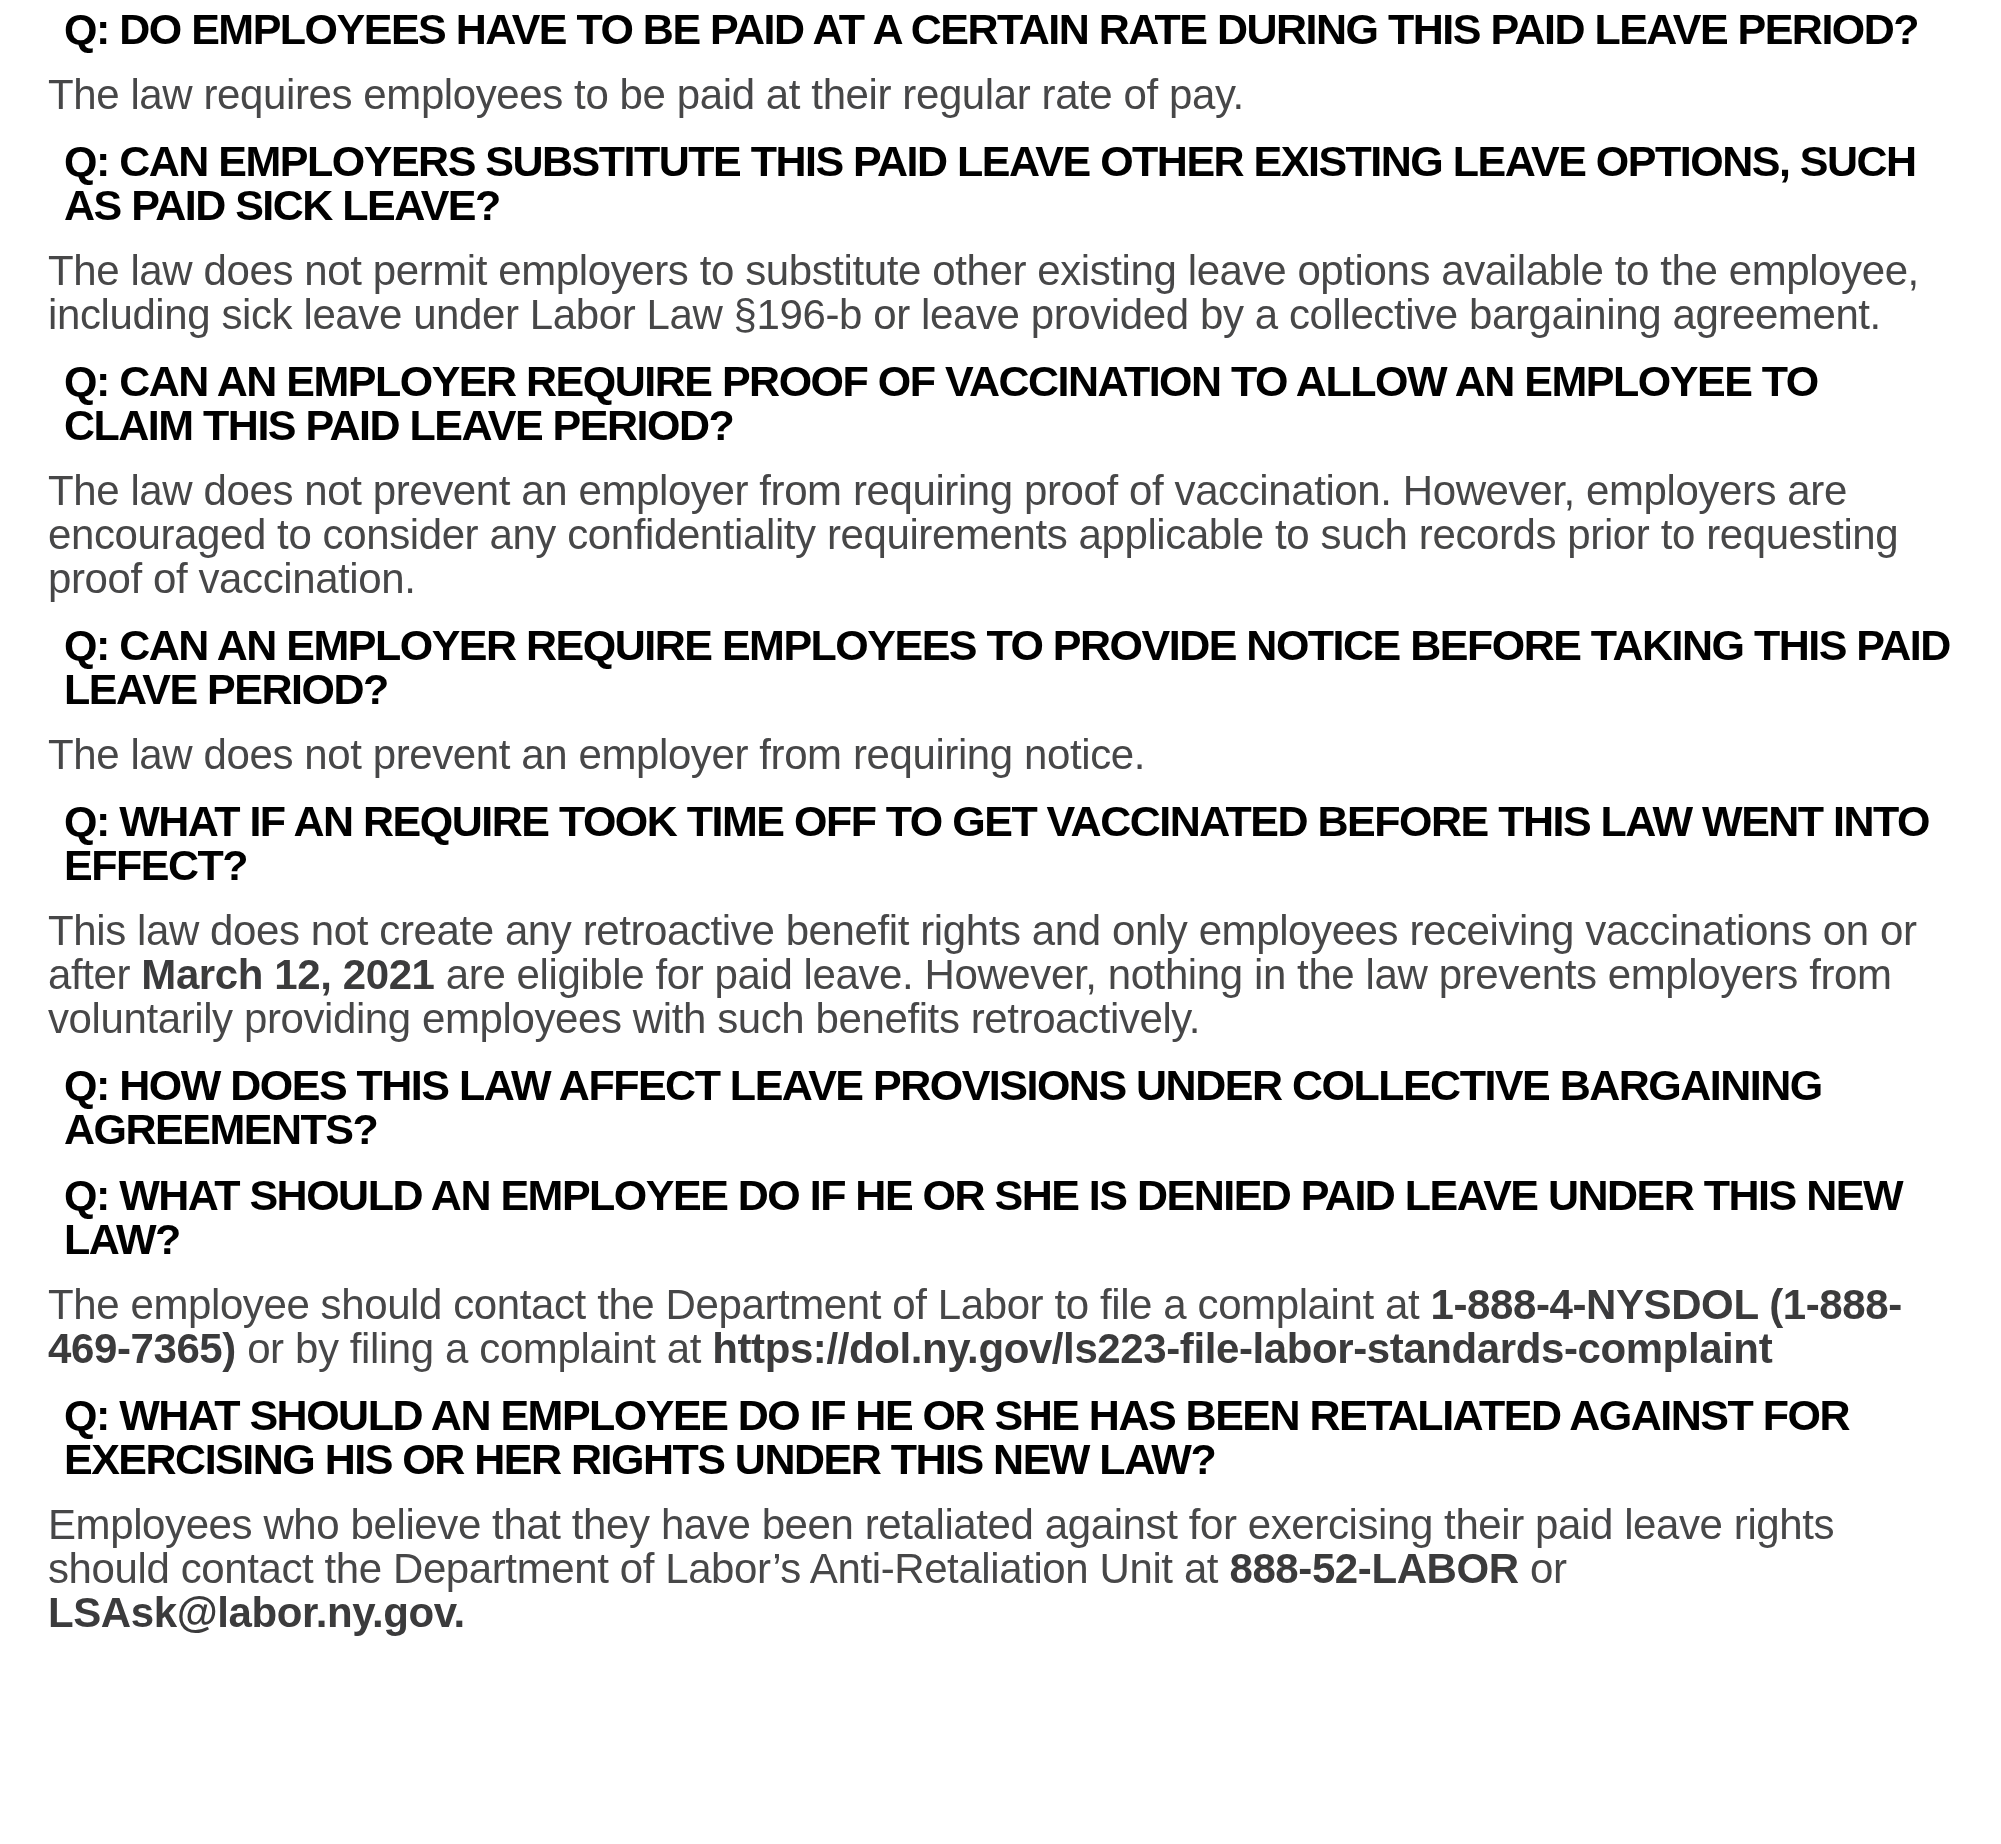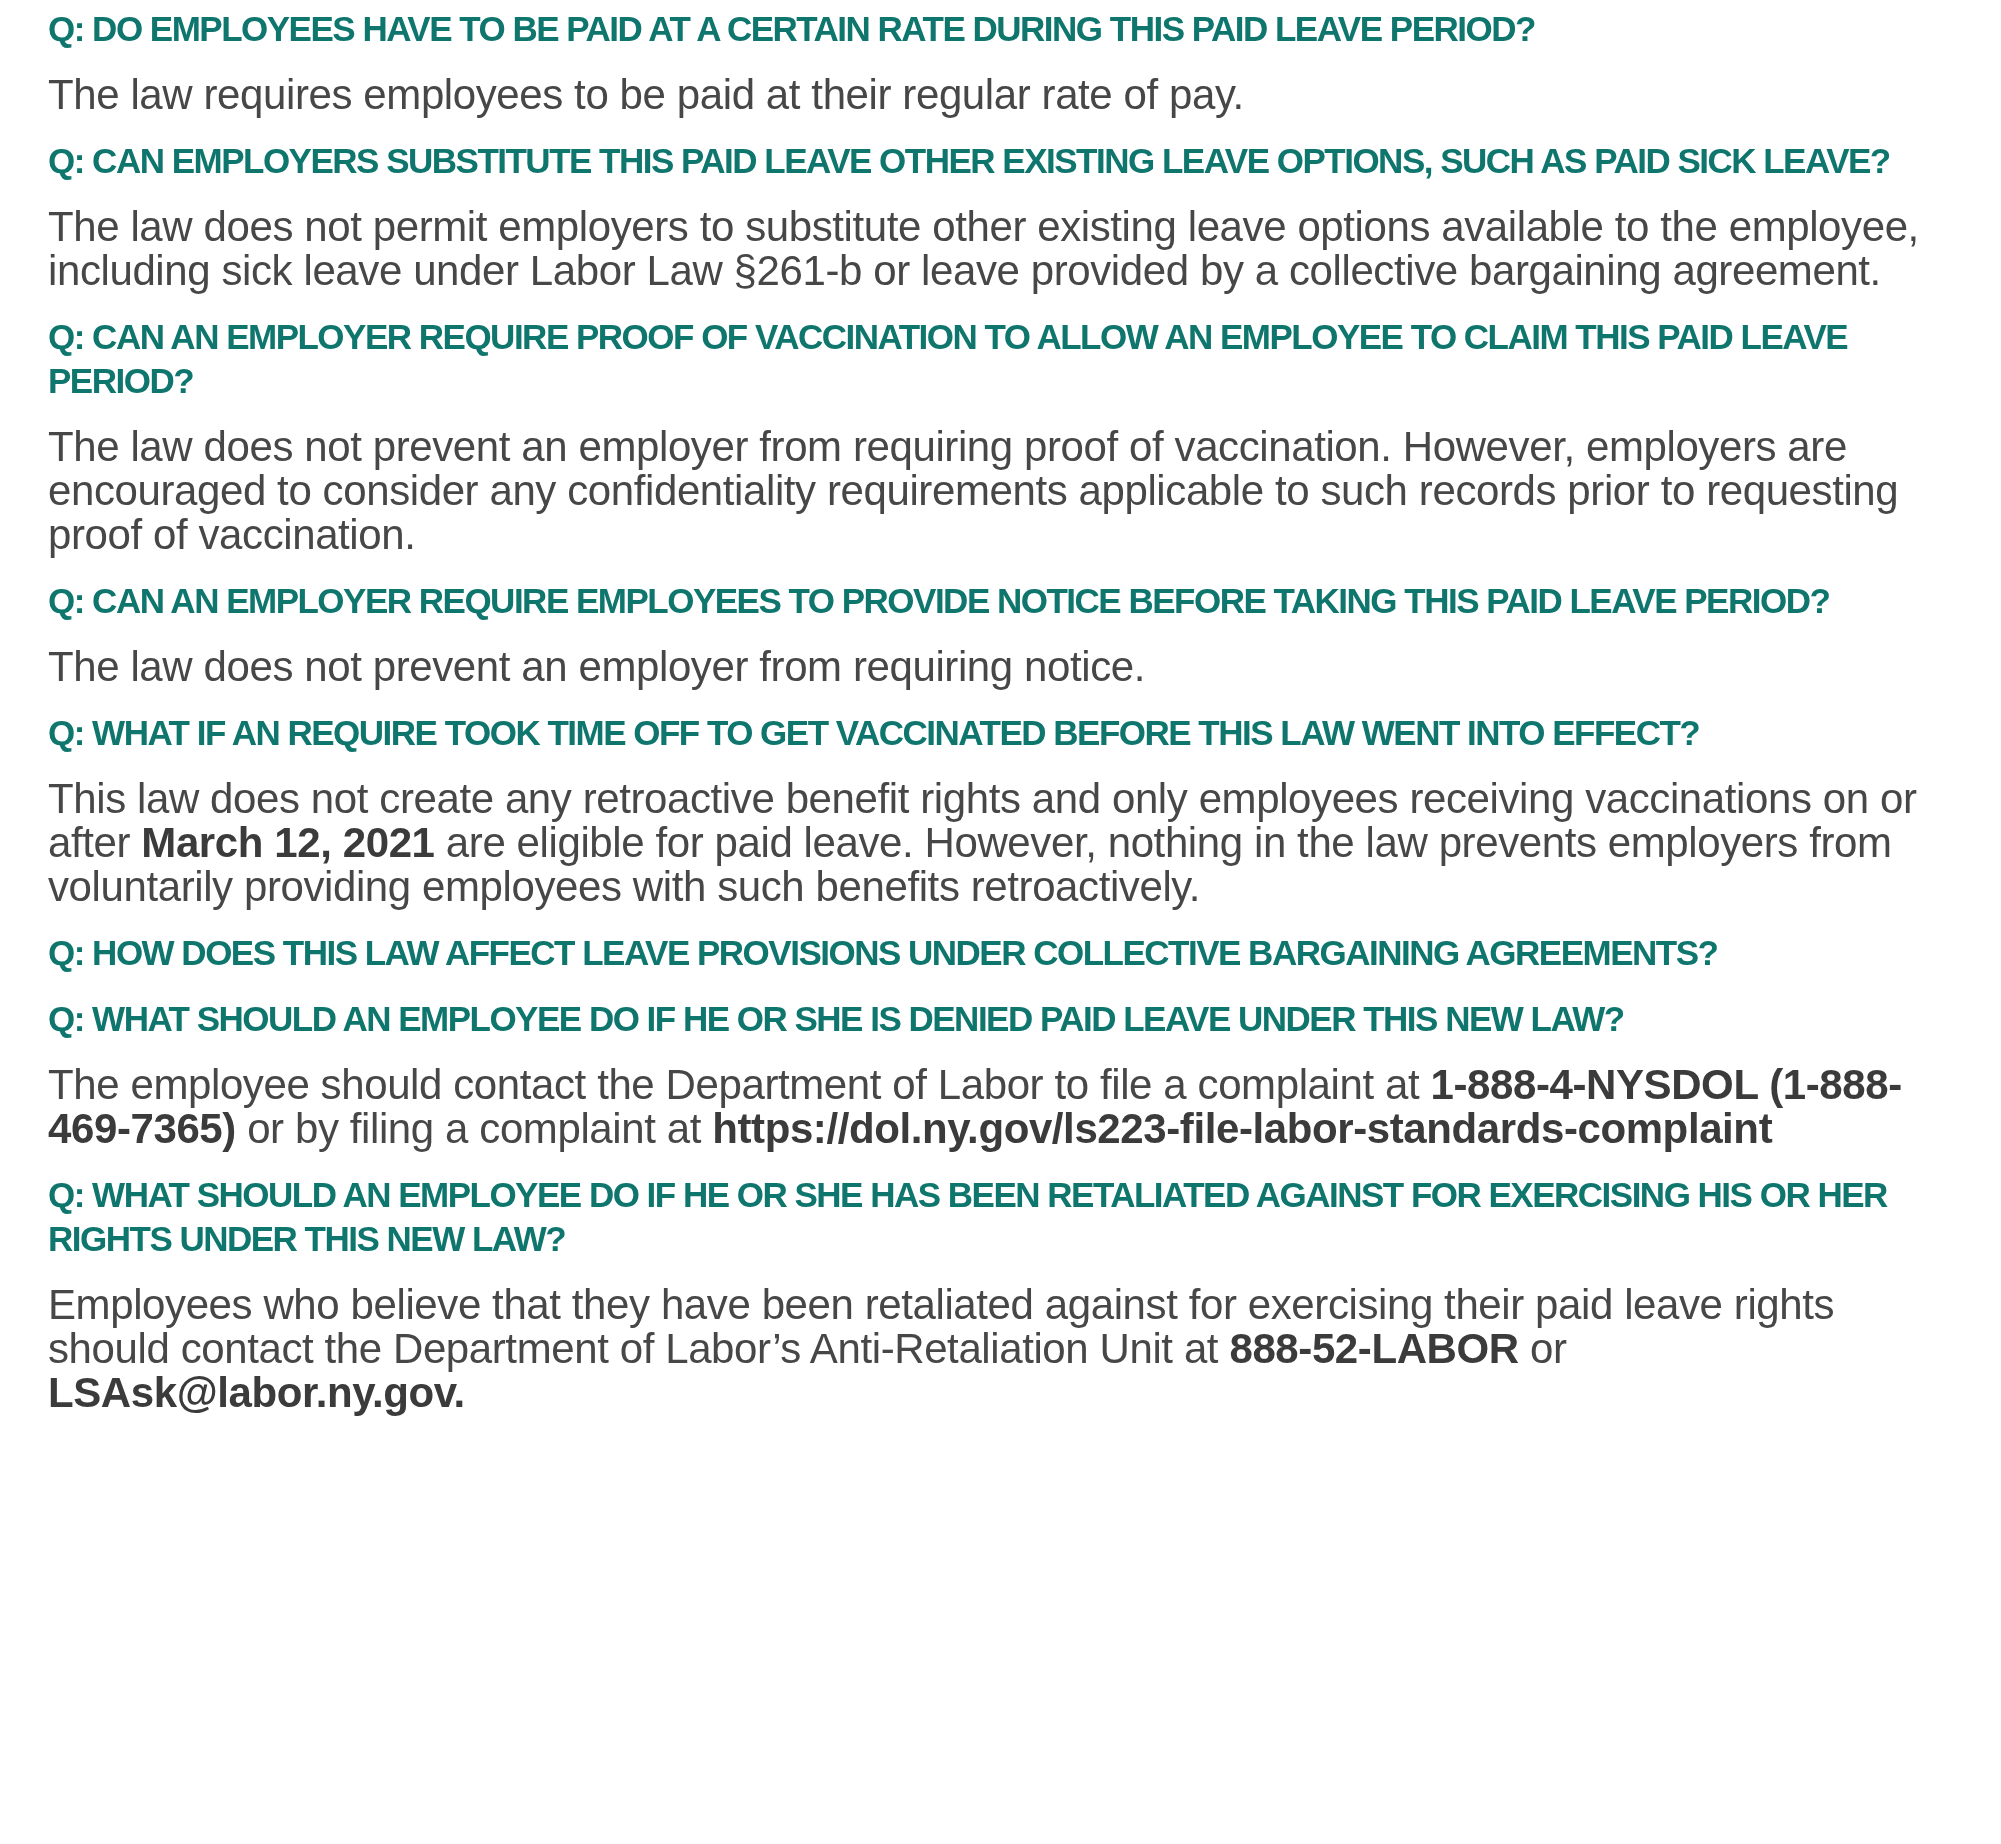--- a/index.html
+++ b/index.html
@@ -12,26 +12,26 @@
     background: #ffffff;
     overflow: hidden;
     box-sizing: border-box;
     padding: 6.8px 47px 0 48px;
     font-family: "Liberation Sans", "DejaVu Sans", sans-serif;
   }
   .faq-list {
     width: 100%;
   }
   .question {
-    color: #0f766e;
-    font-size: 35px;
+    color: #000000;
+    font-size: 43px;
     line-height: 44px;
     font-weight: 700;
     letter-spacing: -1.5px;
-    margin: 22px 0 0 0;
+    margin: 22px 0 0 16px;
   }
   .faq-item:first-child .question {
     margin-top: 0;
   }
   .answer {
     color: #474748;
     font-size: 42px;
     line-height: 44px;
     font-weight: 400;
     letter-spacing: -0.4px;
@@ -47,21 +47,21 @@
 
 <main class="faq-list">
 
   <section class="faq-item">
     <h2 class="question">Q: DO EMPLOYEES HAVE TO BE PAID AT A CERTAIN RATE DURING THIS PAID LEAVE PERIOD?</h2>
     <p class="answer"><span class="seg">The law requires employees to be paid at their regular rate of pay.</span></p>
   </section>
 
   <section class="faq-item">
     <h2 class="question">Q: CAN EMPLOYERS SUBSTITUTE THIS PAID LEAVE OTHER EXISTING LEAVE OPTIONS, SUCH AS PAID SICK LEAVE?</h2>
-    <p class="answer"><span class="seg">The law does not permit employers to substitute other existing leave options available to the employee, including sick leave under Labor Law §261-b or leave provided by a collective bargaining agreement.</span></p>
+    <p class="answer"><span class="seg">The law does not permit employers to substitute other existing leave options available to the employee, including sick leave under Labor Law §196-b or leave provided by a collective bargaining agreement.</span></p>
   </section>
 
   <section class="faq-item">
     <h2 class="question">Q: CAN AN EMPLOYER REQUIRE PROOF OF VACCINATION TO ALLOW AN EMPLOYEE TO CLAIM THIS PAID LEAVE PERIOD?</h2>
     <p class="answer"><span class="seg">The law does not prevent an employer from requiring proof of vaccination. However, employers are encouraged to consider any confidentiality requirements applicable to such records prior to requesting proof of vaccination.</span></p>
   </section>
 
   <section class="faq-item">
     <h2 class="question">Q: CAN AN EMPLOYER REQUIRE EMPLOYEES TO PROVIDE NOTICE BEFORE TAKING THIS PAID LEAVE PERIOD?</h2>
     <p class="answer"><span class="seg">The law does not prevent an employer from requiring notice.</span></p>

